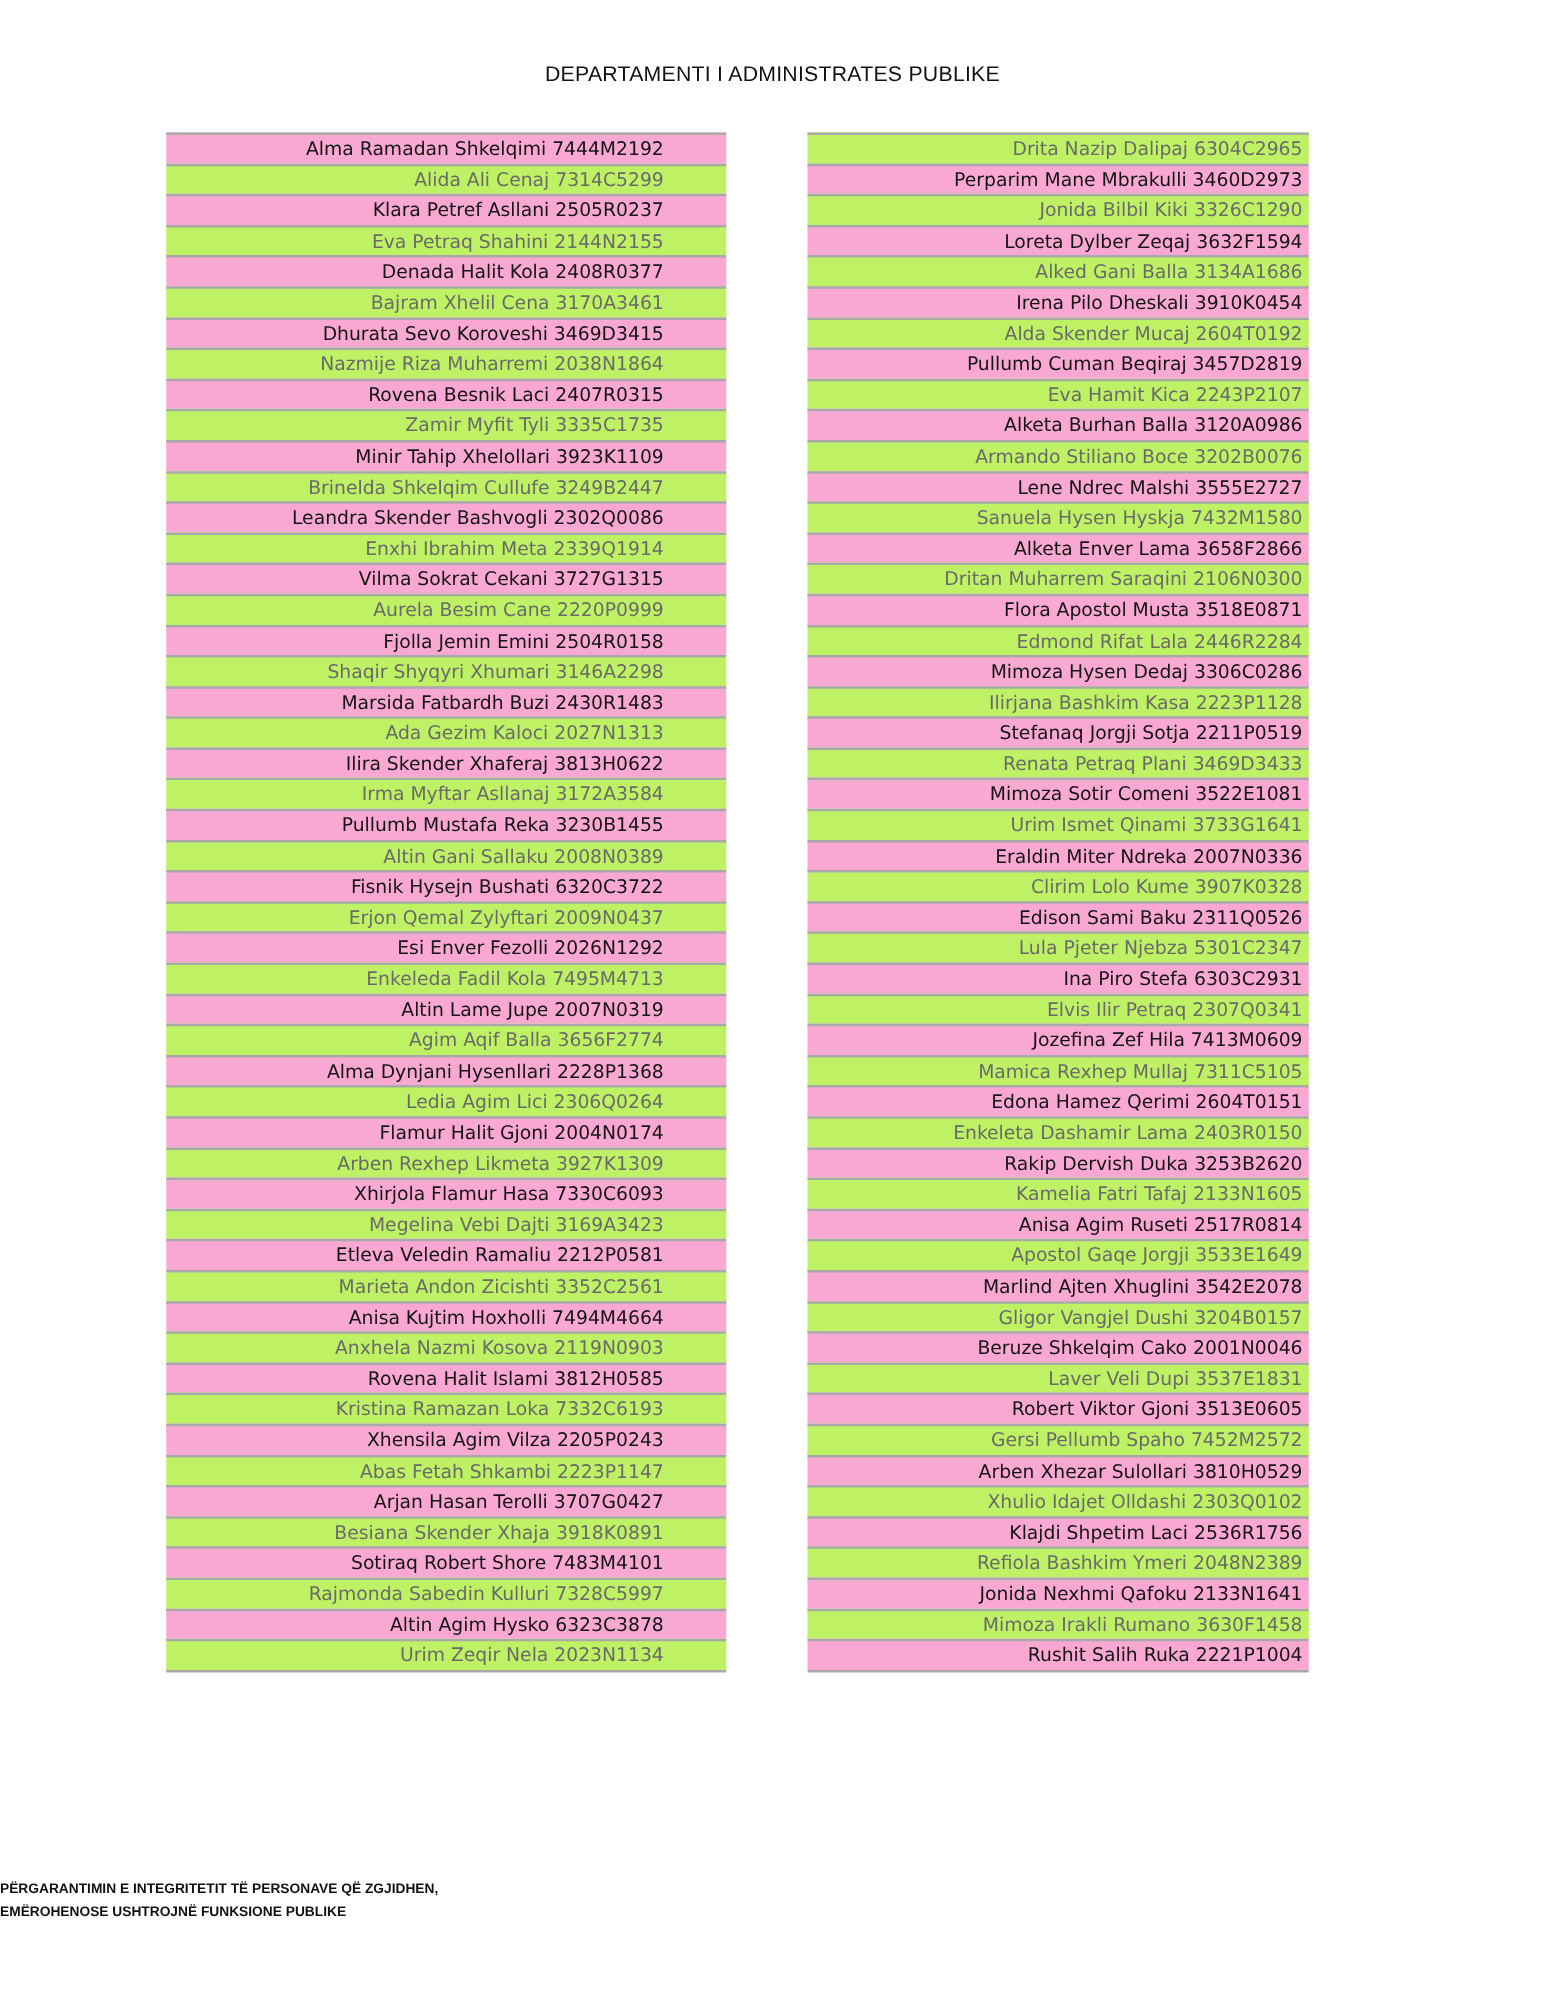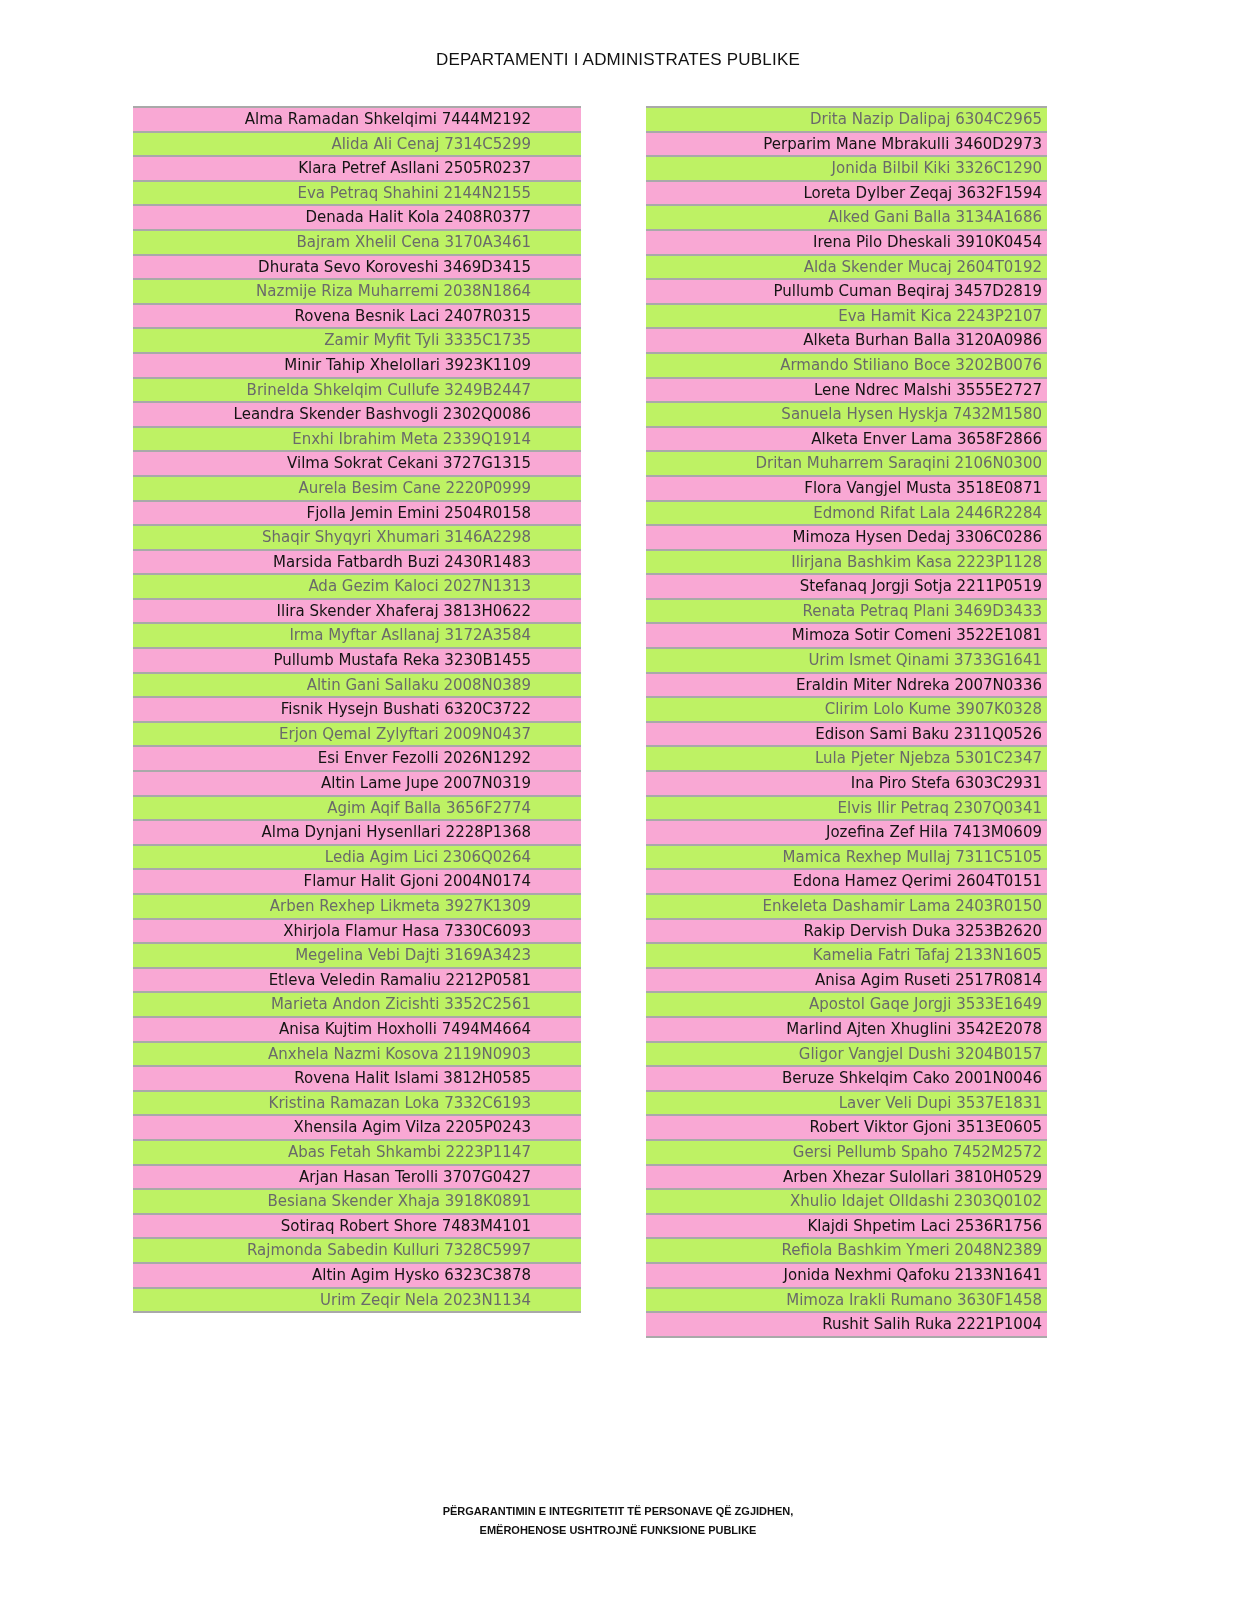--- a/index.html
+++ b/index.html
@@ -10,21 +10,21 @@
   .col { position: absolute; top: 106px; }
   .col.left { left: 133px; width: 448px; }
   .col.right { left: 646px; width: 401px; }
   .row { height: 24.6px; border-top: 2.4px solid #a9a9a9; box-sizing: border-box;
          text-align: right; padding-right: 50px; font-size: 15px; line-height: 22px;
          white-space: nowrap; }
   .col.right .row { padding-right: 5px; }
   .row.shaded { background: #f9a8d4; color: #141414; }
   .row.plain { background: #bef264; color: #6a6a6a; }
   .endline { height: 0; border-top: 2.4px solid #a9a9a9; }
-  .footer { position: absolute; top: 1502px; left: 0; width: 1236px; text-align: center;
+  .footer { position: absolute; top: 1502px; left: 0; width: 1236px; text-align: left;
             font-family: "Liberation Sans", sans-serif; font-weight: bold; font-size: 11px; line-height: 19px; color: #111; }
 </style>
 </head>
 <body>
 
 <div class="title">DEPARTAMENTI I ADMINISTRATES PUBLIKE</div>
 
 <div class="col left" id="leftCol">
     <div class="row shaded">Alma Ramadan Shkelqimi 7444M2192</div>
     <div class="row plain">Alida Ali Cenaj 7314C5299</div>
@@ -46,20 +46,21 @@
     <div class="row plain">Shaqir Shyqyri Xhumari 3146A2298</div>
     <div class="row shaded">Marsida Fatbardh Buzi 2430R1483</div>
     <div class="row plain">Ada Gezim Kaloci 2027N1313</div>
     <div class="row shaded">Ilira Skender Xhaferaj 3813H0622</div>
     <div class="row plain">Irma Myftar Asllanaj 3172A3584</div>
     <div class="row shaded">Pullumb Mustafa Reka 3230B1455</div>
     <div class="row plain">Altin Gani Sallaku 2008N0389</div>
     <div class="row shaded">Fisnik Hysejn Bushati 6320C3722</div>
     <div class="row plain">Erjon Qemal Zylyftari 2009N0437</div>
     <div class="row shaded">Esi Enver Fezolli 2026N1292</div>
+    <div class="row plain">Enkeleda Fadil Kola 7495M4713</div>
     <div class="row shaded">Altin Lame Jupe 2007N0319</div>
     <div class="row plain">Agim Aqif Balla 3656F2774</div>
     <div class="row shaded">Alma Dynjani Hysenllari 2228P1368</div>
     <div class="row plain">Ledia Agim Lici 2306Q0264</div>
     <div class="row shaded">Flamur Halit Gjoni 2004N0174</div>
     <div class="row plain">Arben Rexhep Likmeta 3927K1309</div>
     <div class="row shaded">Xhirjola Flamur Hasa 7330C6093</div>
     <div class="row plain">Megelina Vebi Dajti 3169A3423</div>
     <div class="row shaded">Etleva Veledin Ramaliu 2212P0581</div>
     <div class="row plain">Marieta Andon Zicishti 3352C2561</div>
@@ -86,21 +87,21 @@
     <div class="row shaded">Irena Pilo Dheskali 3910K0454</div>
     <div class="row plain">Alda Skender Mucaj 2604T0192</div>
     <div class="row shaded">Pullumb Cuman Beqiraj 3457D2819</div>
     <div class="row plain">Eva Hamit Kica 2243P2107</div>
     <div class="row shaded">Alketa Burhan Balla 3120A0986</div>
     <div class="row plain">Armando Stiliano Boce 3202B0076</div>
     <div class="row shaded">Lene Ndrec Malshi 3555E2727</div>
     <div class="row plain">Sanuela Hysen Hyskja 7432M1580</div>
     <div class="row shaded">Alketa Enver Lama 3658F2866</div>
     <div class="row plain">Dritan Muharrem Saraqini 2106N0300</div>
-    <div class="row shaded">Flora Vangjel Musta 3518E0871</div>
+    <div class="row shaded">Flora Apostol Musta 3518E0871</div>
     <div class="row plain">Edmond Rifat Lala 2446R2284</div>
     <div class="row shaded">Mimoza Hysen Dedaj 3306C0286</div>
     <div class="row plain">Ilirjana Bashkim Kasa 2223P1128</div>
     <div class="row shaded">Stefanaq Jorgji Sotja 2211P0519</div>
     <div class="row plain">Renata Petraq Plani 3469D3433</div>
     <div class="row shaded">Mimoza Sotir Comeni 3522E1081</div>
     <div class="row plain">Urim Ismet Qinami 3733G1641</div>
     <div class="row shaded">Eraldin Miter Ndreka 2007N0336</div>
     <div class="row plain">Clirim Lolo Kume 3907K0328</div>
     <div class="row shaded">Edison Sami Baku 2311Q0526</div>

